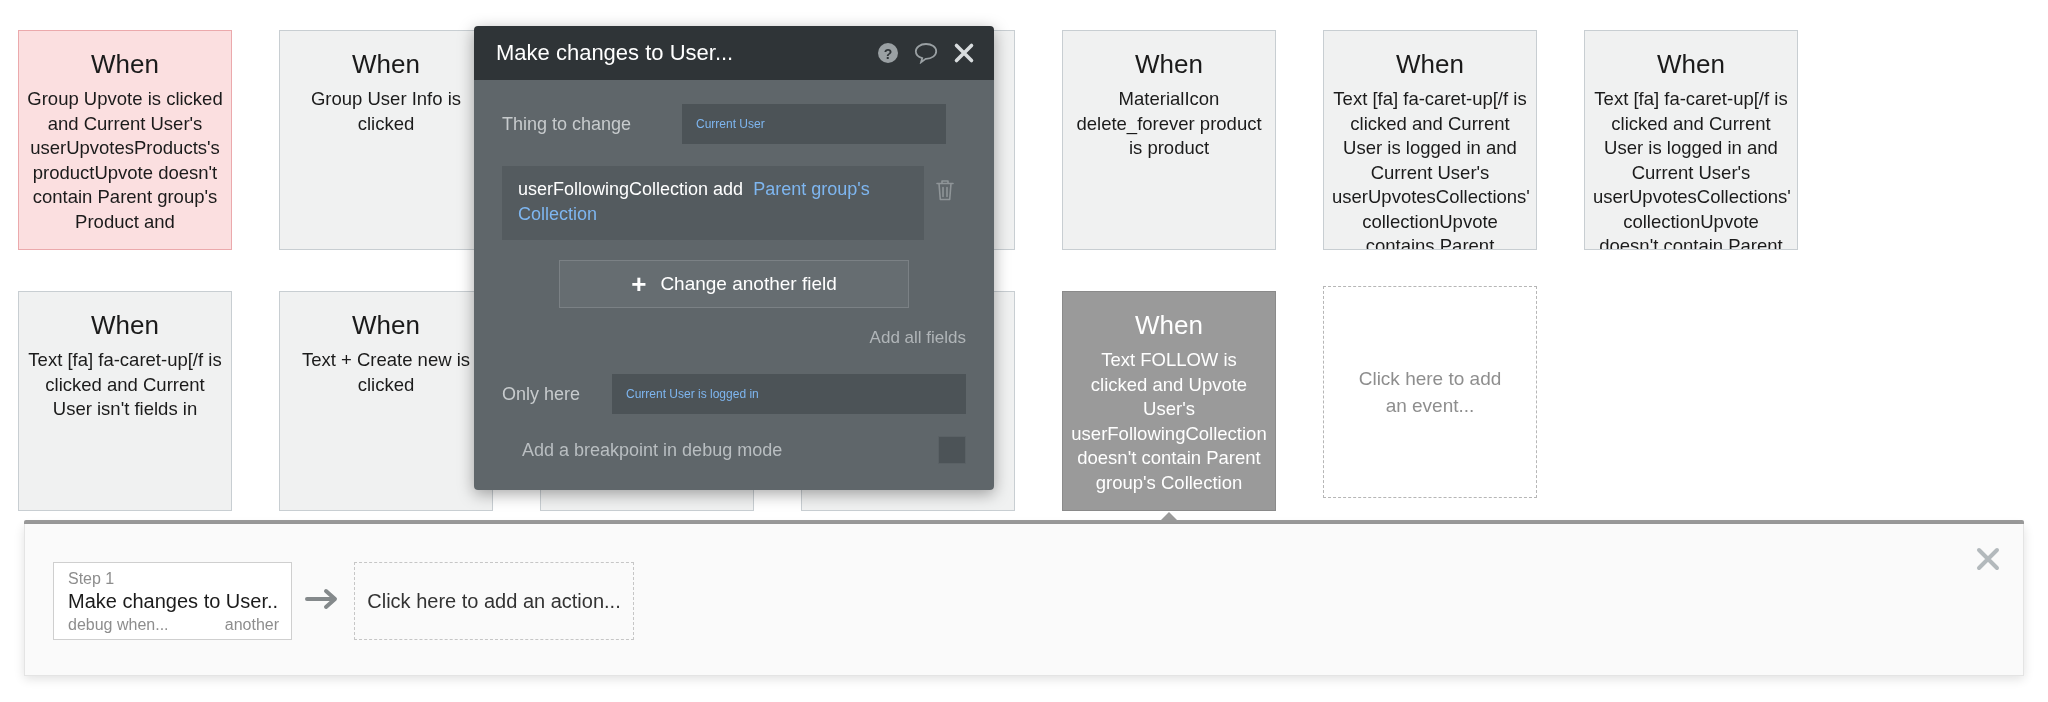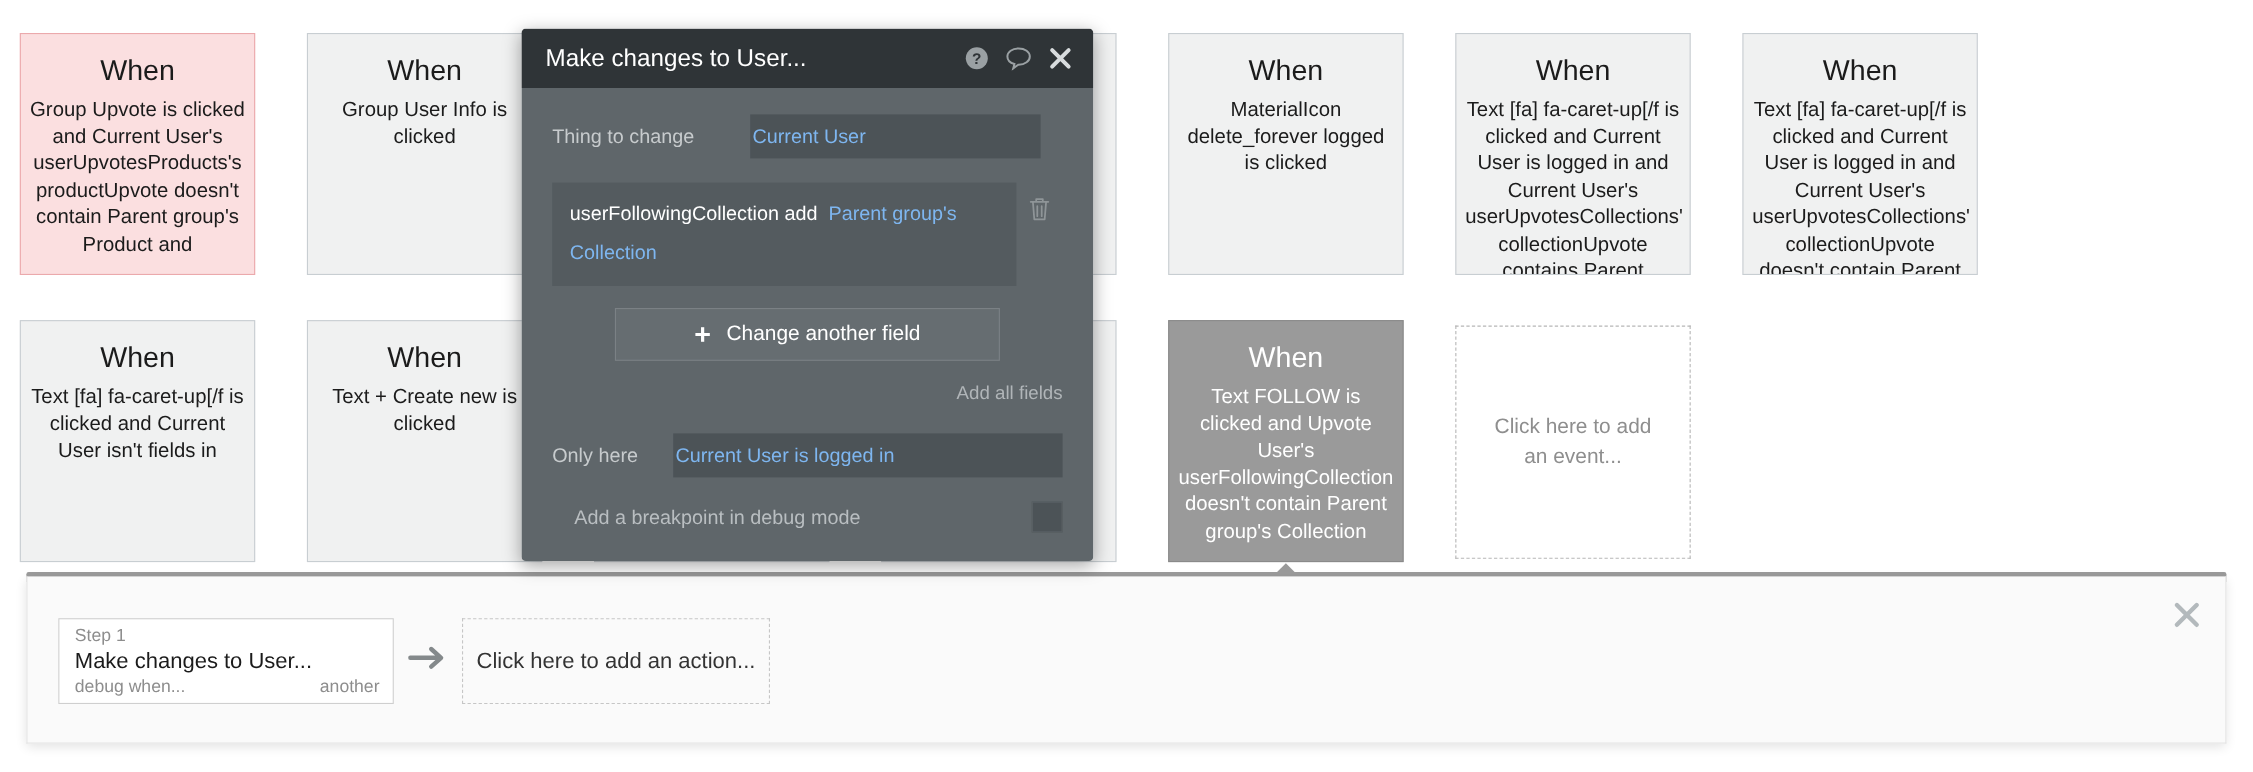--- a/index.html
+++ b/index.html
@@ -145,42 +145,42 @@
     color: #c7cbcd;
     font-size: 18px;
     line-height: 22px;
     white-space: nowrap;
   }
   .row-label.dim { color: #b9bec1; margin-left: 20px; }
 
   .value-box {
     background: #4c5357;
     color: #7eb6f0;
-    font-size: 18px;
+    font-size: 12px;
     line-height: 22px;
-    padding: 9px 2px;
+    padding: 9px 14px;
     min-height: 40px;
     display: flex;
     align-items: center;
   }
 
   .thing-row .row-label { width: 180px; }
   .thing-row .value-box { width: 264px; }
 
   .field-row {
     display: flex;
     align-items: flex-start;
     margin-bottom: 20px;
   }
   .field-box {
     flex: 1;
     background: #545b5f;
     padding: 11px 16px 13px 16px;
     font-size: 18px;
-    line-height: 35px;
+    line-height: 25px;
     color: #ffffff;
   }
   .field-box .field-val { color: #7eb6f0; }
   .trash-btn {
     width: 42px;
     display: flex;
     align-items: center;
     justify-content: center;
     padding-top: 12px;
     cursor: pointer;
@@ -255,21 +255,21 @@
   }
 
   .panel-inner {
     display: flex;
     align-items: center;
     padding: 38px 0 0 28px;
     gap: 0;
   }
 
   .step-box {
-    width: 305px;
+    width: 239px;
     height: 78px;
     border: 1px solid #cfcfcf;
     background: #ffffff;
     padding: 6px 12px 0 14px;
     position: relative;
   }
   .step-num {
     font-size: 16px;
     color: #8d8d8d;
     line-height: 19px;
@@ -336,21 +336,21 @@
       <div class="event-card" style="left: 540px; top: 30px;">
         <div class="card-when">When</div>
         <div class="card-desc">is</div>
       </div>
       <div class="event-card" style="left: 801px; top: 30px;">
         <div class="card-when">When</div>
         <div class="card-desc">is</div>
       </div>
       <div class="event-card" style="left: 1062px; top: 30px;">
         <div class="card-when">When</div>
-        <div class="card-desc">MaterialIcon delete_forever logged is clicked</div>
+        <div class="card-desc">MaterialIcon delete_forever product is product</div>
       </div>
       <div class="event-card" style="left: 1323px; top: 30px;">
         <div class="card-when">When</div>
         <div class="card-desc">Text [fa] fa-caret-up[/f is clicked and Current User is logged in and Current User's userUpvotesCollections' collectionUpvote contains Parent</div>
       </div>
       <div class="event-card" style="left: 1584px; top: 30px;">
         <div class="card-when">When</div>
         <div class="card-desc">Text [fa] fa-caret-up[/f is clicked and Current User is logged in and Current User's userUpvotesCollections' collectionUpvote doesn't contain Parent</div>
       </div>
       <div class="event-card" style="left: 18px; top: 291px;">
@@ -367,21 +367,21 @@
       </div>
       <div class="event-card" style="left: 801px; top: 291px;">
         <div class="card-when">When</div>
         <div class="card-desc">on</div>
       </div>
       <div class="event-card is-selected" style="left: 1062px; top: 291px;">
         <div class="card-when">When</div>
         <div class="card-desc">Text FOLLOW is clicked and Upvote User's userFollowingCollection doesn't contain Parent group's Collection</div>
       </div>
       <div class="sel-pointer" style="left: 1152px; top: 512px;"></div>
-      <div class="placeholder-card" style="left: 1323px; top: 296px;">Click here to add an event...</div>
+      <div class="placeholder-card" style="left: 1323px; top: 286px;">Click here to add an event...</div>
     </div>
 
   <div class="dialog">
 
     <div class="dialog-header">
       <div class="dialog-title">Make changes to User...</div>
       <div class="hdr-icons">
         <div class="hdr-icon">
           <svg width="22" height="22" viewBox="0 0 22 22">
             <circle cx="11" cy="11" r="10" fill="#9aa0a3"></circle>

